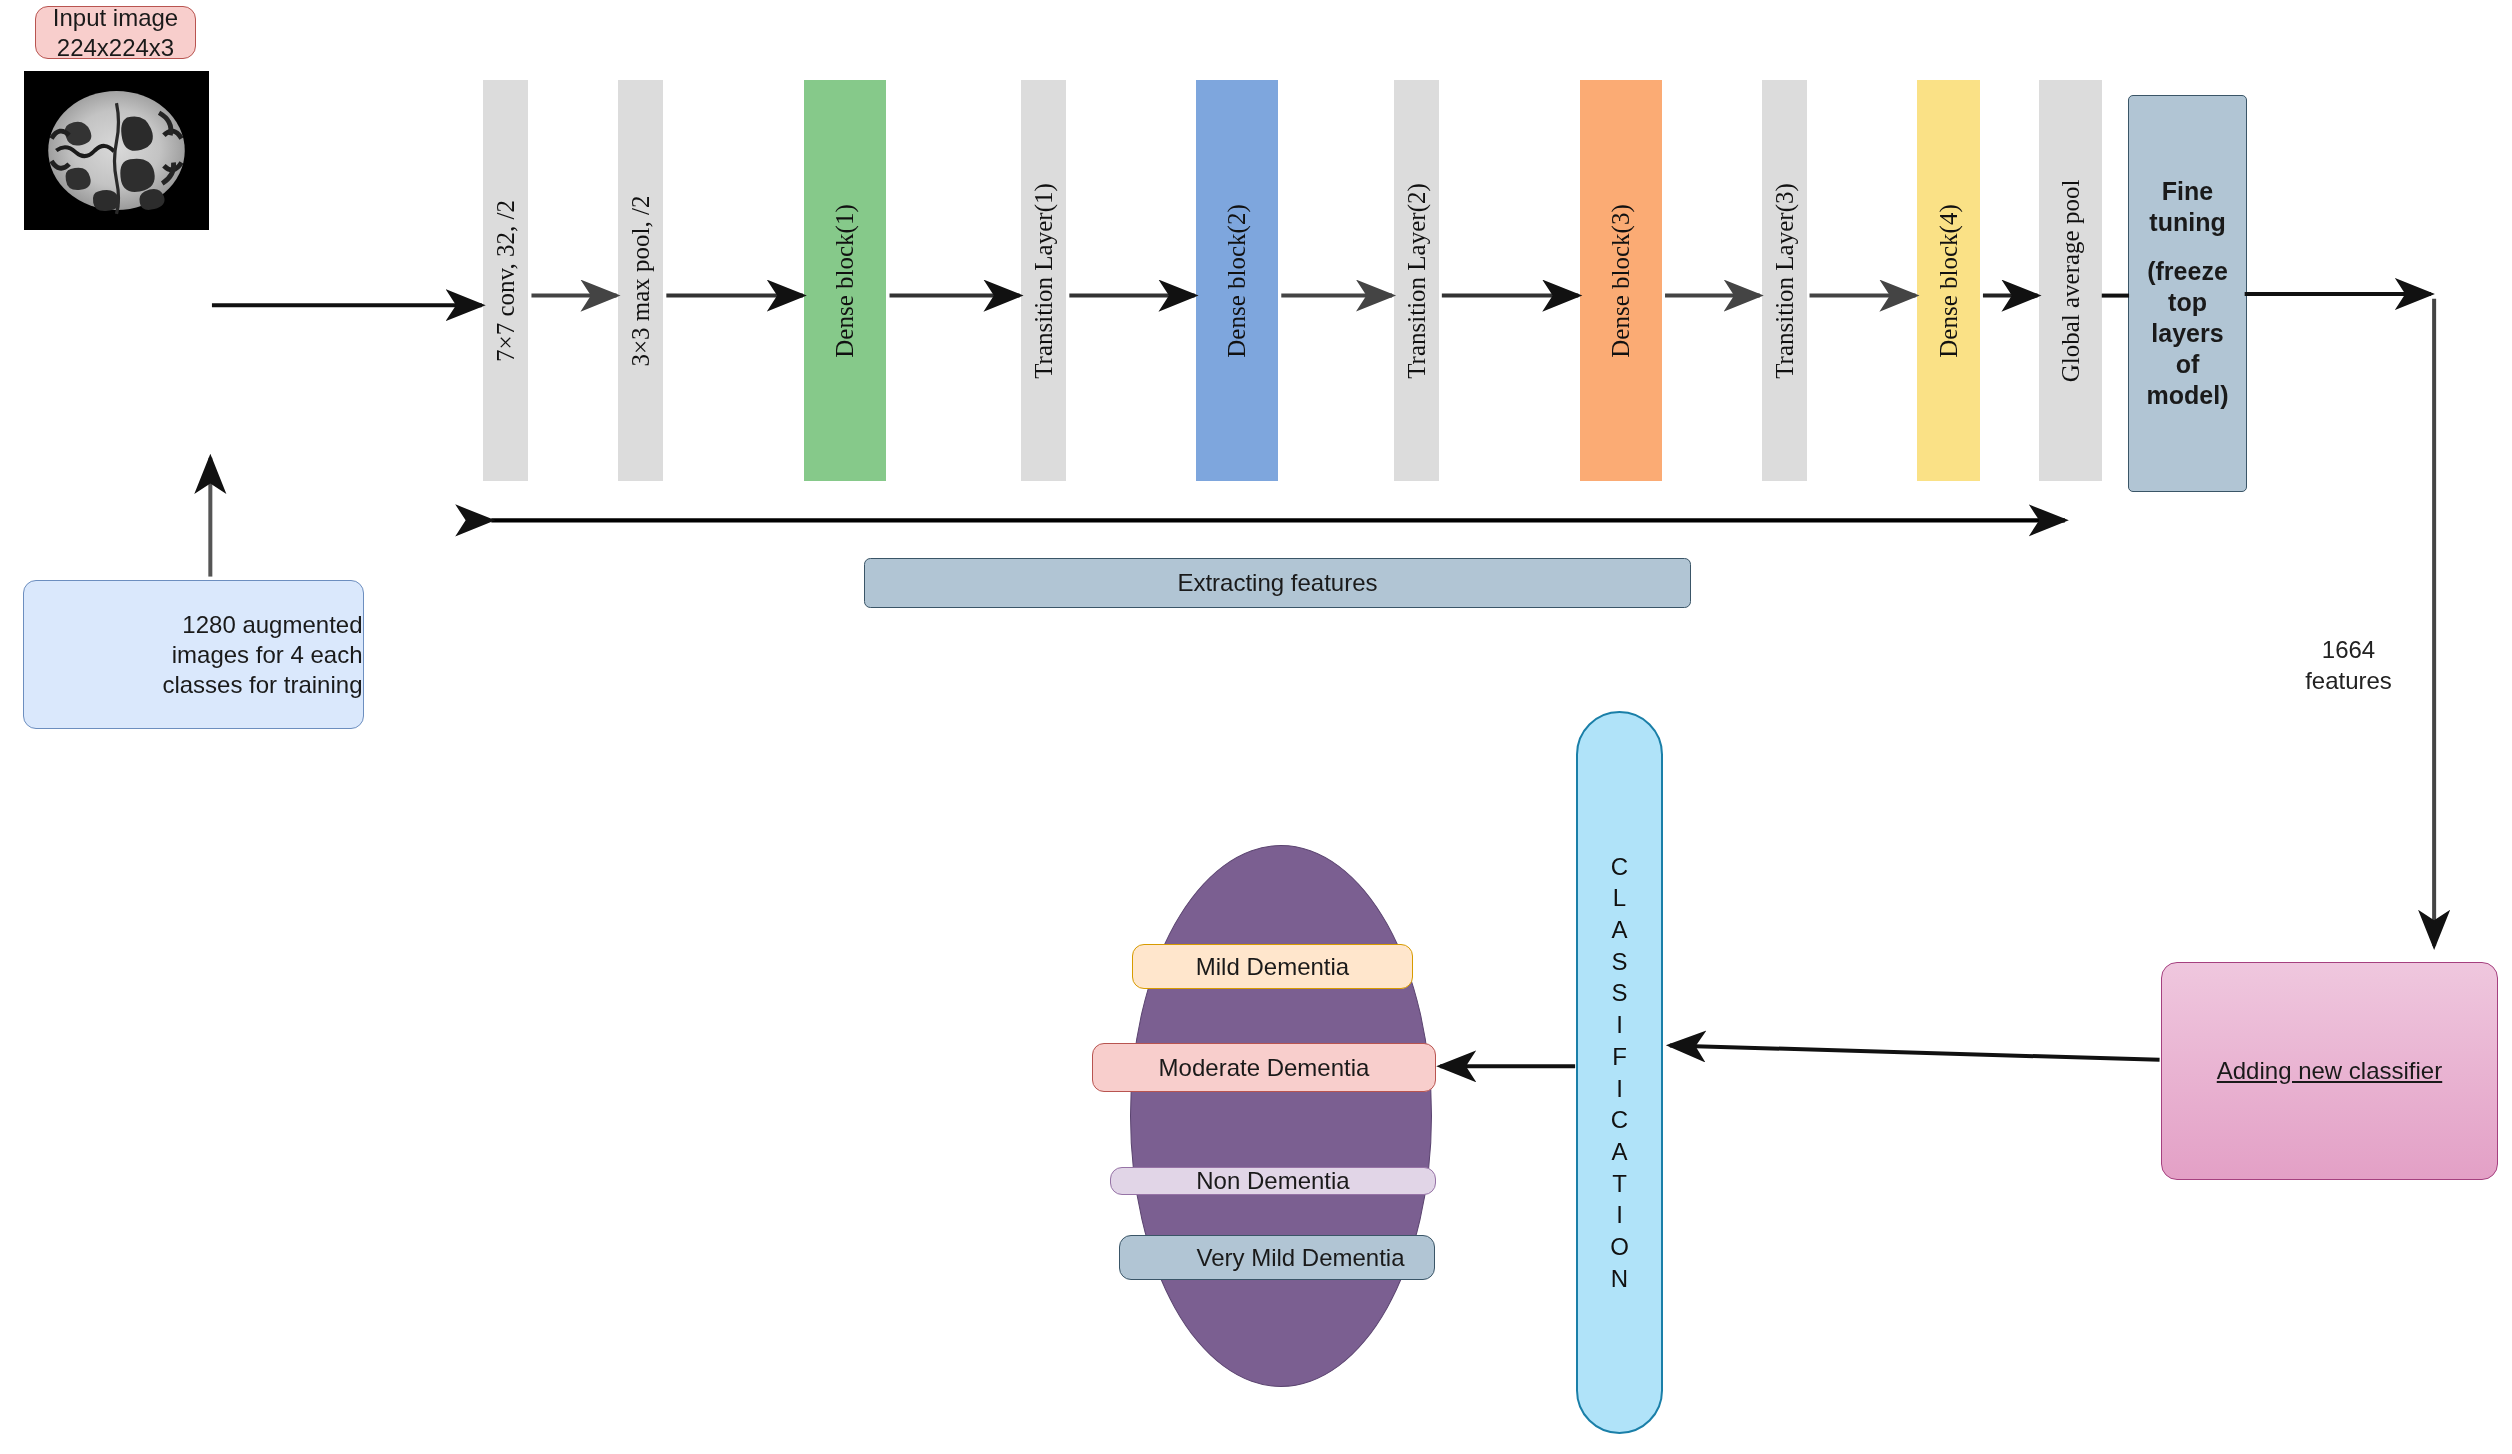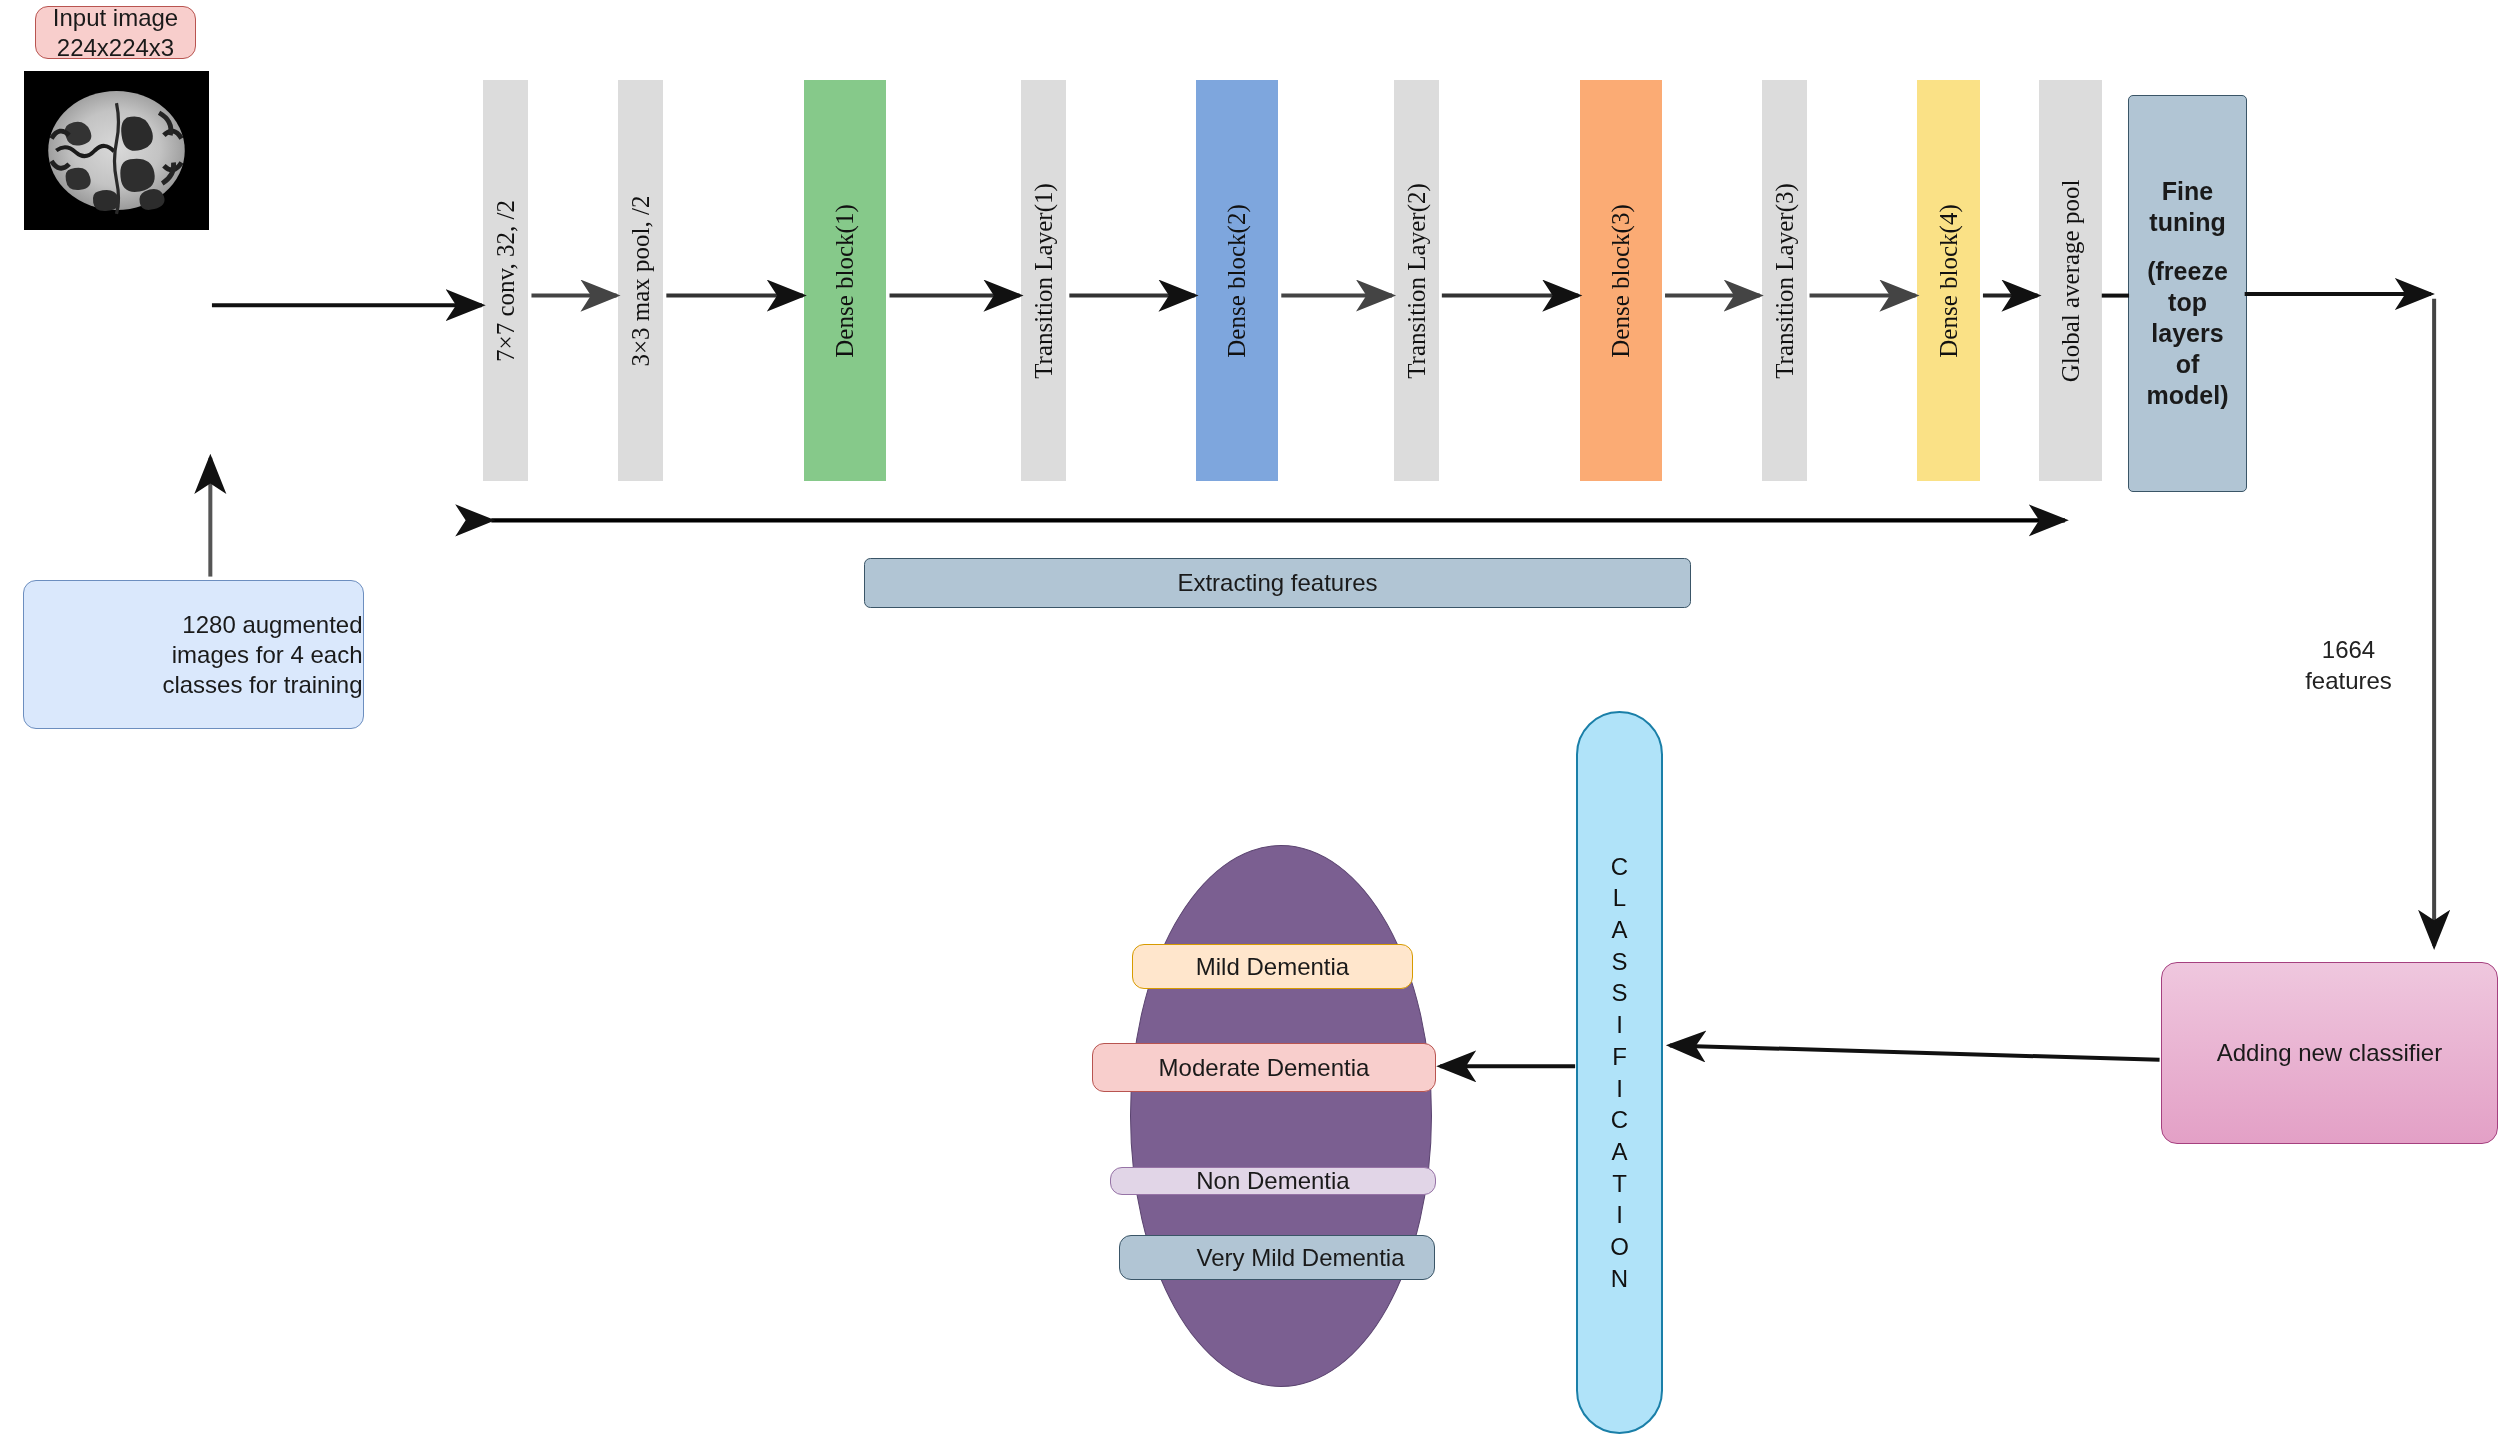--- a/index.html
+++ b/index.html
@@ -134,21 +134,21 @@
 
 <div class="rbox steelbox" style="left:864px;top:558px;width:827px;height:50px;border-radius:6.4px;">
   <span>Extracting features</span>
 </div>
 
 <div class="plaintext" style="left:2256px;top:634px;width:185px;">
   <div>1664</div>
   <div>features</div>
 </div>
 
-<div class="rbox classifierbox" style="left:2161px;top:962px;width:337px;height:182px;">
+<div class="rbox classifierbox" style="left:2161px;top:962px;width:337px;height:218px;text-decoration:underline;">
   <span>Adding new classifier</span>
 </div>
 
 <div class="rbox pillbox" style="left:1576px;top:711px;width:87px;height:723px;">
   <div class="cls-letters">
     <span>C</span>
     <span>L</span>
     <span>A</span>
     <span>S</span>
     <span>S</span>

